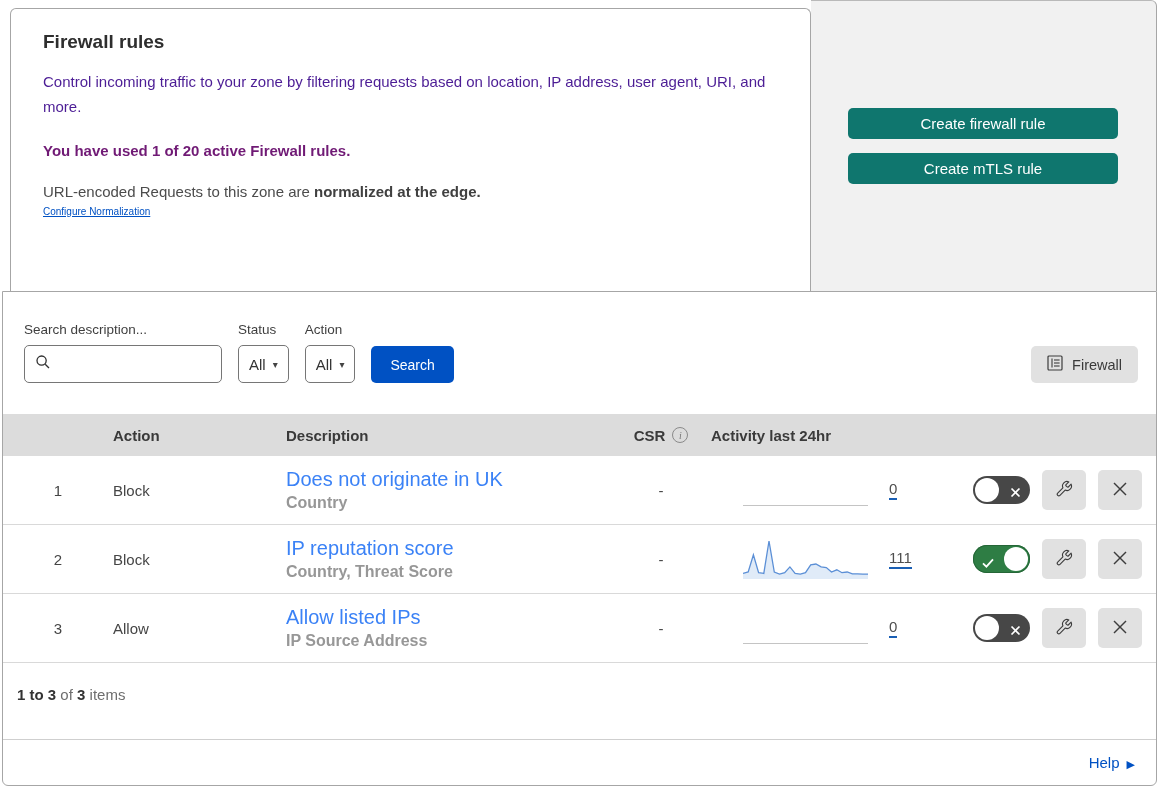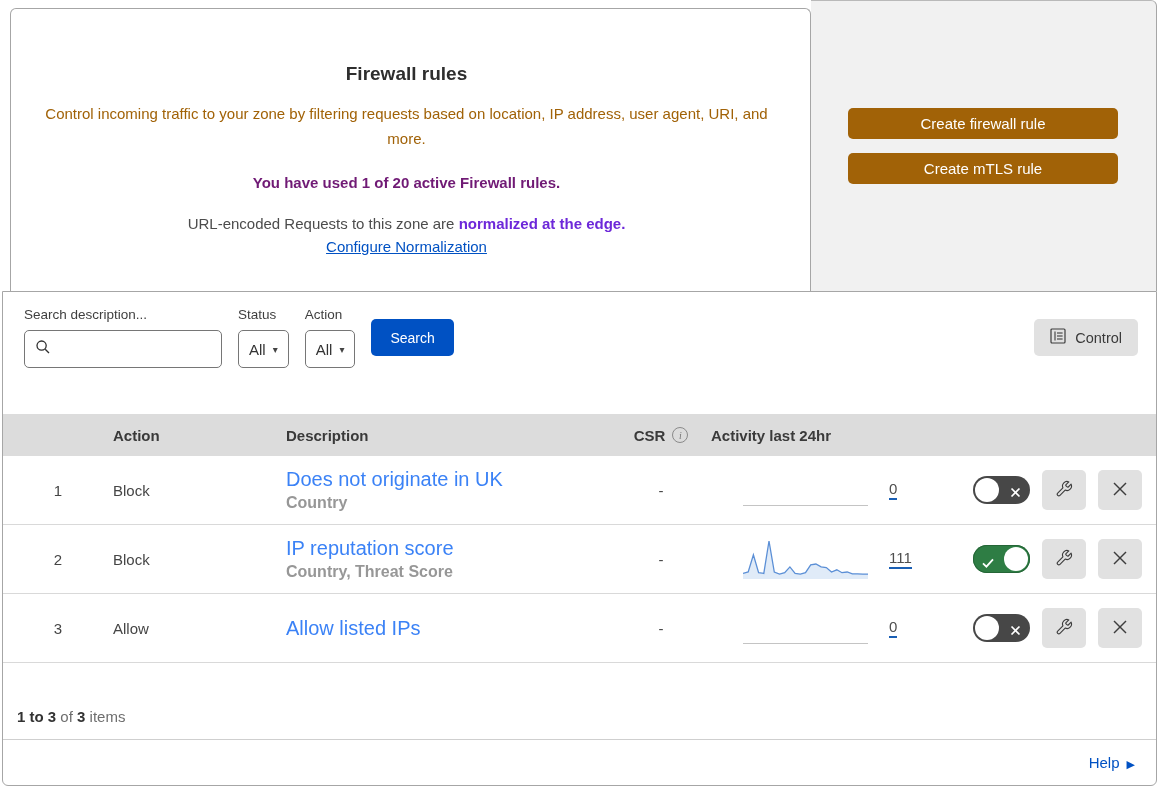--- a/index.html
+++ b/index.html
@@ -4,53 +4,53 @@
 <style>
   * { box-sizing: border-box; margin: 0; padding: 0; }
   html,body { background:#fff; }
   body { font-family: "Liberation Sans", "DejaVu Sans", sans-serif; color:#4c4c4c; }
   .page { position:relative; width:1161px; height:791px; background:#fff; overflow:hidden; }
 
   
   .card-top-left {
     position:absolute; left:10px; top:8px; width:801px; height:283px;
     background:#fff; border:1px solid #a6a6a6; border-bottom:none;
-    border-radius:6px 6px 0 0; padding:54px 40px 0 32px;text-align:center;
+    border-radius:6px 6px 0 0; padding:22px 40px 0 32px;
   }
   .page-title { font-size:19px; font-weight:600; color:#2e2e2e; margin-bottom:16px; }
-  .desc-text { font-size:15px; line-height:25px; color:#a16207; max-width:730px; }
+  .desc-text { font-size:15px; line-height:25px; color:#4c1d95; max-width:730px; }
   .usage-text { margin-top:23px; font-size:15px; font-weight:700; color:#701a75; }
   .norm-text { margin-top:24px; font-size:15px; color:#4c4c4c; }
-  .norm-text b { color:#6d28d9; }
+  .norm-text b { color:#404040; }
   .link { color:#0051c3; text-decoration:underline; cursor:pointer; }
-  .norm-link { display:inline-block; margin-top:6px; font-size:15px; }
+  .norm-link { display:inline-block; margin-top:6px; font-size:10px; }
 
   
   .panel-top-right {
     position:absolute; left:811px; top:0; width:346px; height:291px;
     background:#f1f1f1; border-top:1px solid #b9b9b9; border-right:1px solid #a6a6a6;
     border-radius:0 6px 0 0;
     display:flex; flex-direction:column; justify-content:center; gap:14px;
     padding:0 38px 0 37px;
   }
   .btn-primary {
-    display:block; width:100%; height:31px; background:#a16207; color:#fff;
+    display:block; width:100%; height:31px; background:#0f766e; color:#fff;
     border:none; border-radius:5px; font-size:15px; font-family:inherit;
     cursor:pointer; text-align:center; line-height:31px;
   }
 
   
   .card-main {
     position:absolute; left:2px; top:291px; width:1155px; height:495px;
     background:#fff; border:1px solid #a6a6a6; border-radius:0 0 6px 6px;
     display:flex; flex-direction:column;
   }
 
   
-  .filter-bar { height:122px; display:flex; align-items:center; padding:0 18px 31px 21px; gap:16px; }
+  .filter-bar { height:122px; display:flex; align-items:flex-end; padding:0 18px 31px 21px; gap:16px; }
   .filter-group { display:flex; flex-direction:column; }
   .filter-label { font-size:13.5px; color:#3f3f3f; margin-bottom:8px; }
   .search-box {
     width:198px; height:38px; border:1px solid #767676; border-radius:5px;
     display:flex; align-items:center; padding-left:10px; gap:6px; background:#fff;
   }
   .search-box input { border:none; outline:none; flex:1; height:100%; font-size:14px; font-family:inherit; background:transparent; }
   .select {
     height:38px; border:1px solid #767676; border-radius:5px; background:#fff;
     display:flex; align-items:center; padding:12px 10px; gap:7px; font-size:15px; color:#333; cursor:pointer;
@@ -98,21 +98,21 @@
   .toggle.on .knob { right:2px; }
   .toggle .t-x { position:absolute; right:9px; top:8px; }
   .toggle .t-check { position:absolute; left:9px; top:9px; }
 
   .icon-btn {
     width:44px; height:40px; background:#e1e1e1; border:none; border-radius:5px;
     display:flex; align-items:center; justify-content:center; cursor:pointer; flex:0 0 auto;
   }
 
   
-  .pagination { flex:1; display:flex; align-items:flex-end; padding:0 0 14px 14px; font-size:15px; color:#6e6e6e; }
+  .pagination { flex:1; display:flex; align-items:center; padding:0 0 14px 14px; font-size:15px; color:#6e6e6e; }
   .pagination b { color:#333; }
   .help-row {
     height:46px; border-top:1px solid #cfcfcf; display:flex; align-items:center;
     justify-content:flex-end; padding-right:21px;
   }
   .help-link { display:flex; align-items:flex-end; gap:7px; font-size:15px; color:#0051c3; text-decoration:none; cursor:pointer; }
   .help-arrow { font-size:11px; }
 </style>
 </head>
 <body>
@@ -168,21 +168,21 @@
       <button class="btn-ordering">
         <span>
           <svg width="16" height="16" viewBox="0 0 16 16">
               <rect x="1" y="1" width="14" height="14" rx="1" fill="none" stroke="#3c3c3c" stroke-width="1.2"></rect>
               <line x1="5" y1="3.6" x2="5" y2="12.4" stroke="#3c3c3c" stroke-width="1.1"></line>
               <line x1="7" y1="5" x2="12.6" y2="5" stroke="#3c3c3c" stroke-width="1.1"></line>
               <line x1="7" y1="8" x2="12.6" y2="8" stroke="#3c3c3c" stroke-width="1.1"></line>
               <line x1="7" y1="11" x2="12.6" y2="11" stroke="#3c3c3c" stroke-width="1.1"></line>
             </svg>
         </span>
-        <span>Control</span>
+        <span>Firewall</span>
       </button>
     </div>
 
     <div class="tbl-grid tbl-header">
       <div></div>
       <div>Action</div>
       <div>Description</div>
       <div class="th-csr">
         <span>CSR</span>
         <span class="info-circle">i</span>
@@ -265,20 +265,21 @@
               </svg></span>
         </button>
       </div>
     </div>
 
     <div class="tbl-grid tbl-row">
       <div class="cell-priority">3</div>
       <div class="cell-action">Allow</div>
       <div class="cell-desc">
         <span class="desc-title">Allow listed IPs</span>
+        <span class="desc-sub">IP Source Address</span>
       </div>
       <div class="cell-csr">-</div>
       <div class="cell-activity">
         <div class="spark-wrap">
             <div class="flatline"></div>
           </div>
         <a class="count-link">0</a>
       </div>
       <div class="cell-controls">
         <div class="toggle off">

